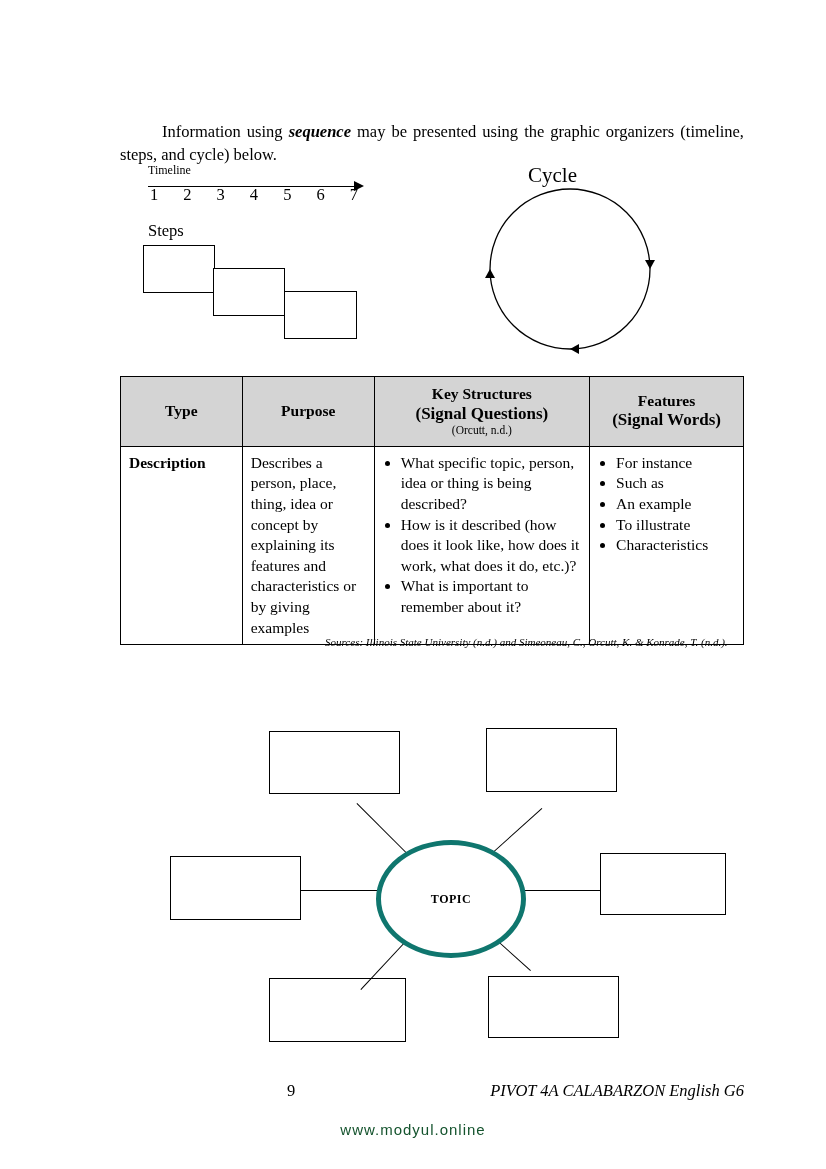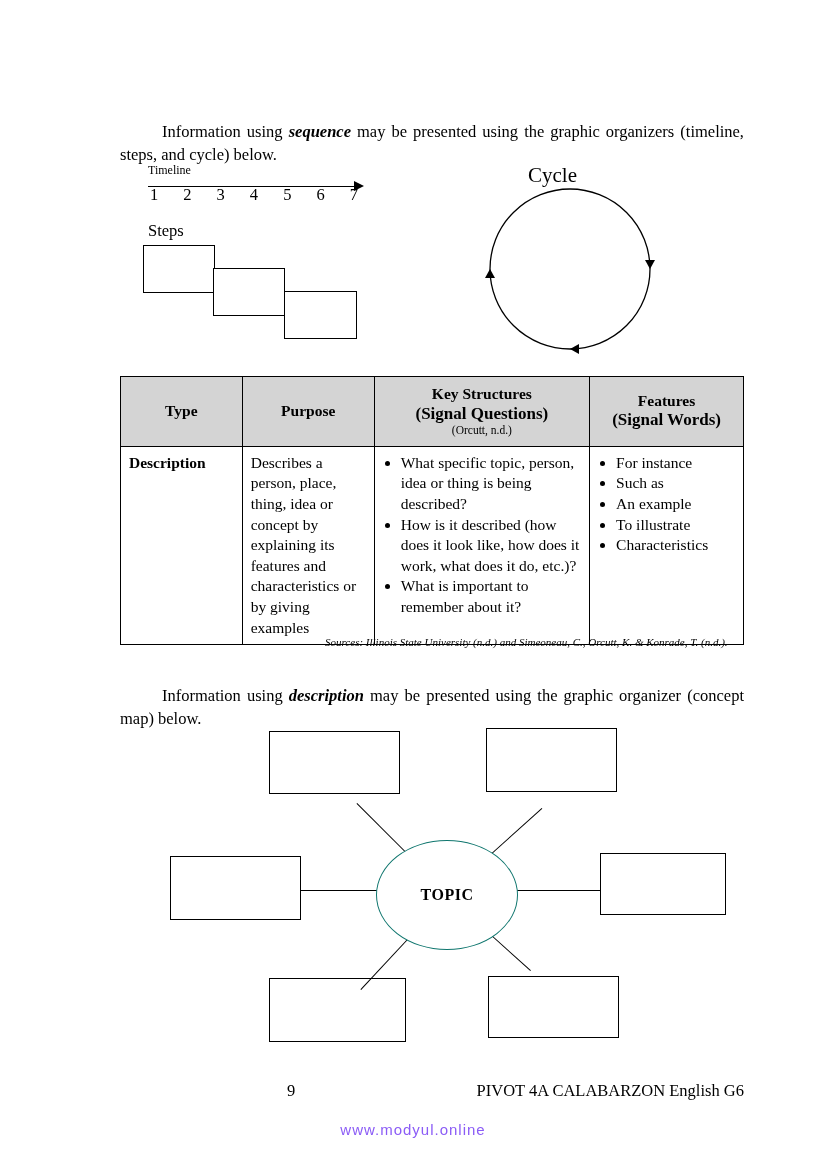--- a/index.html
+++ b/index.html
@@ -155,56 +155,57 @@
   }
   .cm-box {
     position: absolute;
     border: 1px solid #000;
     background: #fff;
   }
   #cm-oval {
     position: absolute;
     left: 256px; top: 122px;
     width: 140px; height: 108px;
-    border: 1px solid #0f766e;
+    border: 5px solid #0f766e;
     border-radius: 50%;
     background: #fff;
     display: flex;
     align-items: center;
     justify-content: center;
     font-weight: bold;
-    font-size: 16px;
+    font-size: 12px;
     letter-spacing: 0.5px;
     z-index: 3;
   }
   .cm-line {
     position: absolute;
     background: #000;
     height: 1px;
     transform-origin: 0 50%;
     z-index: 1;
   }
   #page-number {
     position: absolute;
     left: 287px; top: 1081px;
     font-size: 16.5px;
   }
   #footer-title {
     position: absolute;
     right: 82px; top: 1081px;
     font-size: 16.5px;
+    font-style: italic;
   }
   #watermark {
     position: absolute;
     left: 0; top: 1121px;
     width: 826px;
     text-align: center;
     font-family: "Liberation Sans", sans-serif;
     font-size: 15px;
-    color: #8b5cf6;
+    color: #14532d;
     letter-spacing: 1px;
   }
 </style>
 </head>
 <body>
 
 <div class="page">
 
   <p class="para" id="para-sequence">
     <span class="indent"></span><span>Information using </span><b class="italic">sequence</b><span> may be presented using the graphic organizers (timeline, steps, and cycle) below.</span>
@@ -276,23 +277,20 @@
             <li>To illustrate</li>
             <li>Characteristics</li>
           </ul>
         </td>
       </tr>
     </tbody>
   </table>
 
   <div id="sources-note">Sources: Illinois State University (n.d.) and Simeoneau, C., Orcutt, K. &amp; Konrade, T. (n.d.).</div>
 
-  <p class="para" id="para-description">
-    <span class="indent"></span><span>Information using </span><b class="italic">description</b><span> may be presented using the graphic organizer (concept map) below.</span>
-  </p>
 
   <div id="concept-map">
 
     <div class="cm-line" style="left:292px; top:140px; width:78px; transform:rotate(-135deg);"></div>
     <div class="cm-line" style="left:364px; top:142px; width:78px; transform:rotate(-42deg);"></div>
     <div class="cm-line" style="left:180px; top:172px; width:78px; transform:rotate(0deg);"></div>
     <div class="cm-line" style="left:394px; top:172px; width:86px; transform:rotate(0deg);"></div>
     <div class="cm-line" style="left:294px; top:214px; width:78px; transform:rotate(133deg);"></div>
     <div class="cm-line" style="left:366px; top:212px; width:60px; transform:rotate(42deg);"></div>
 

